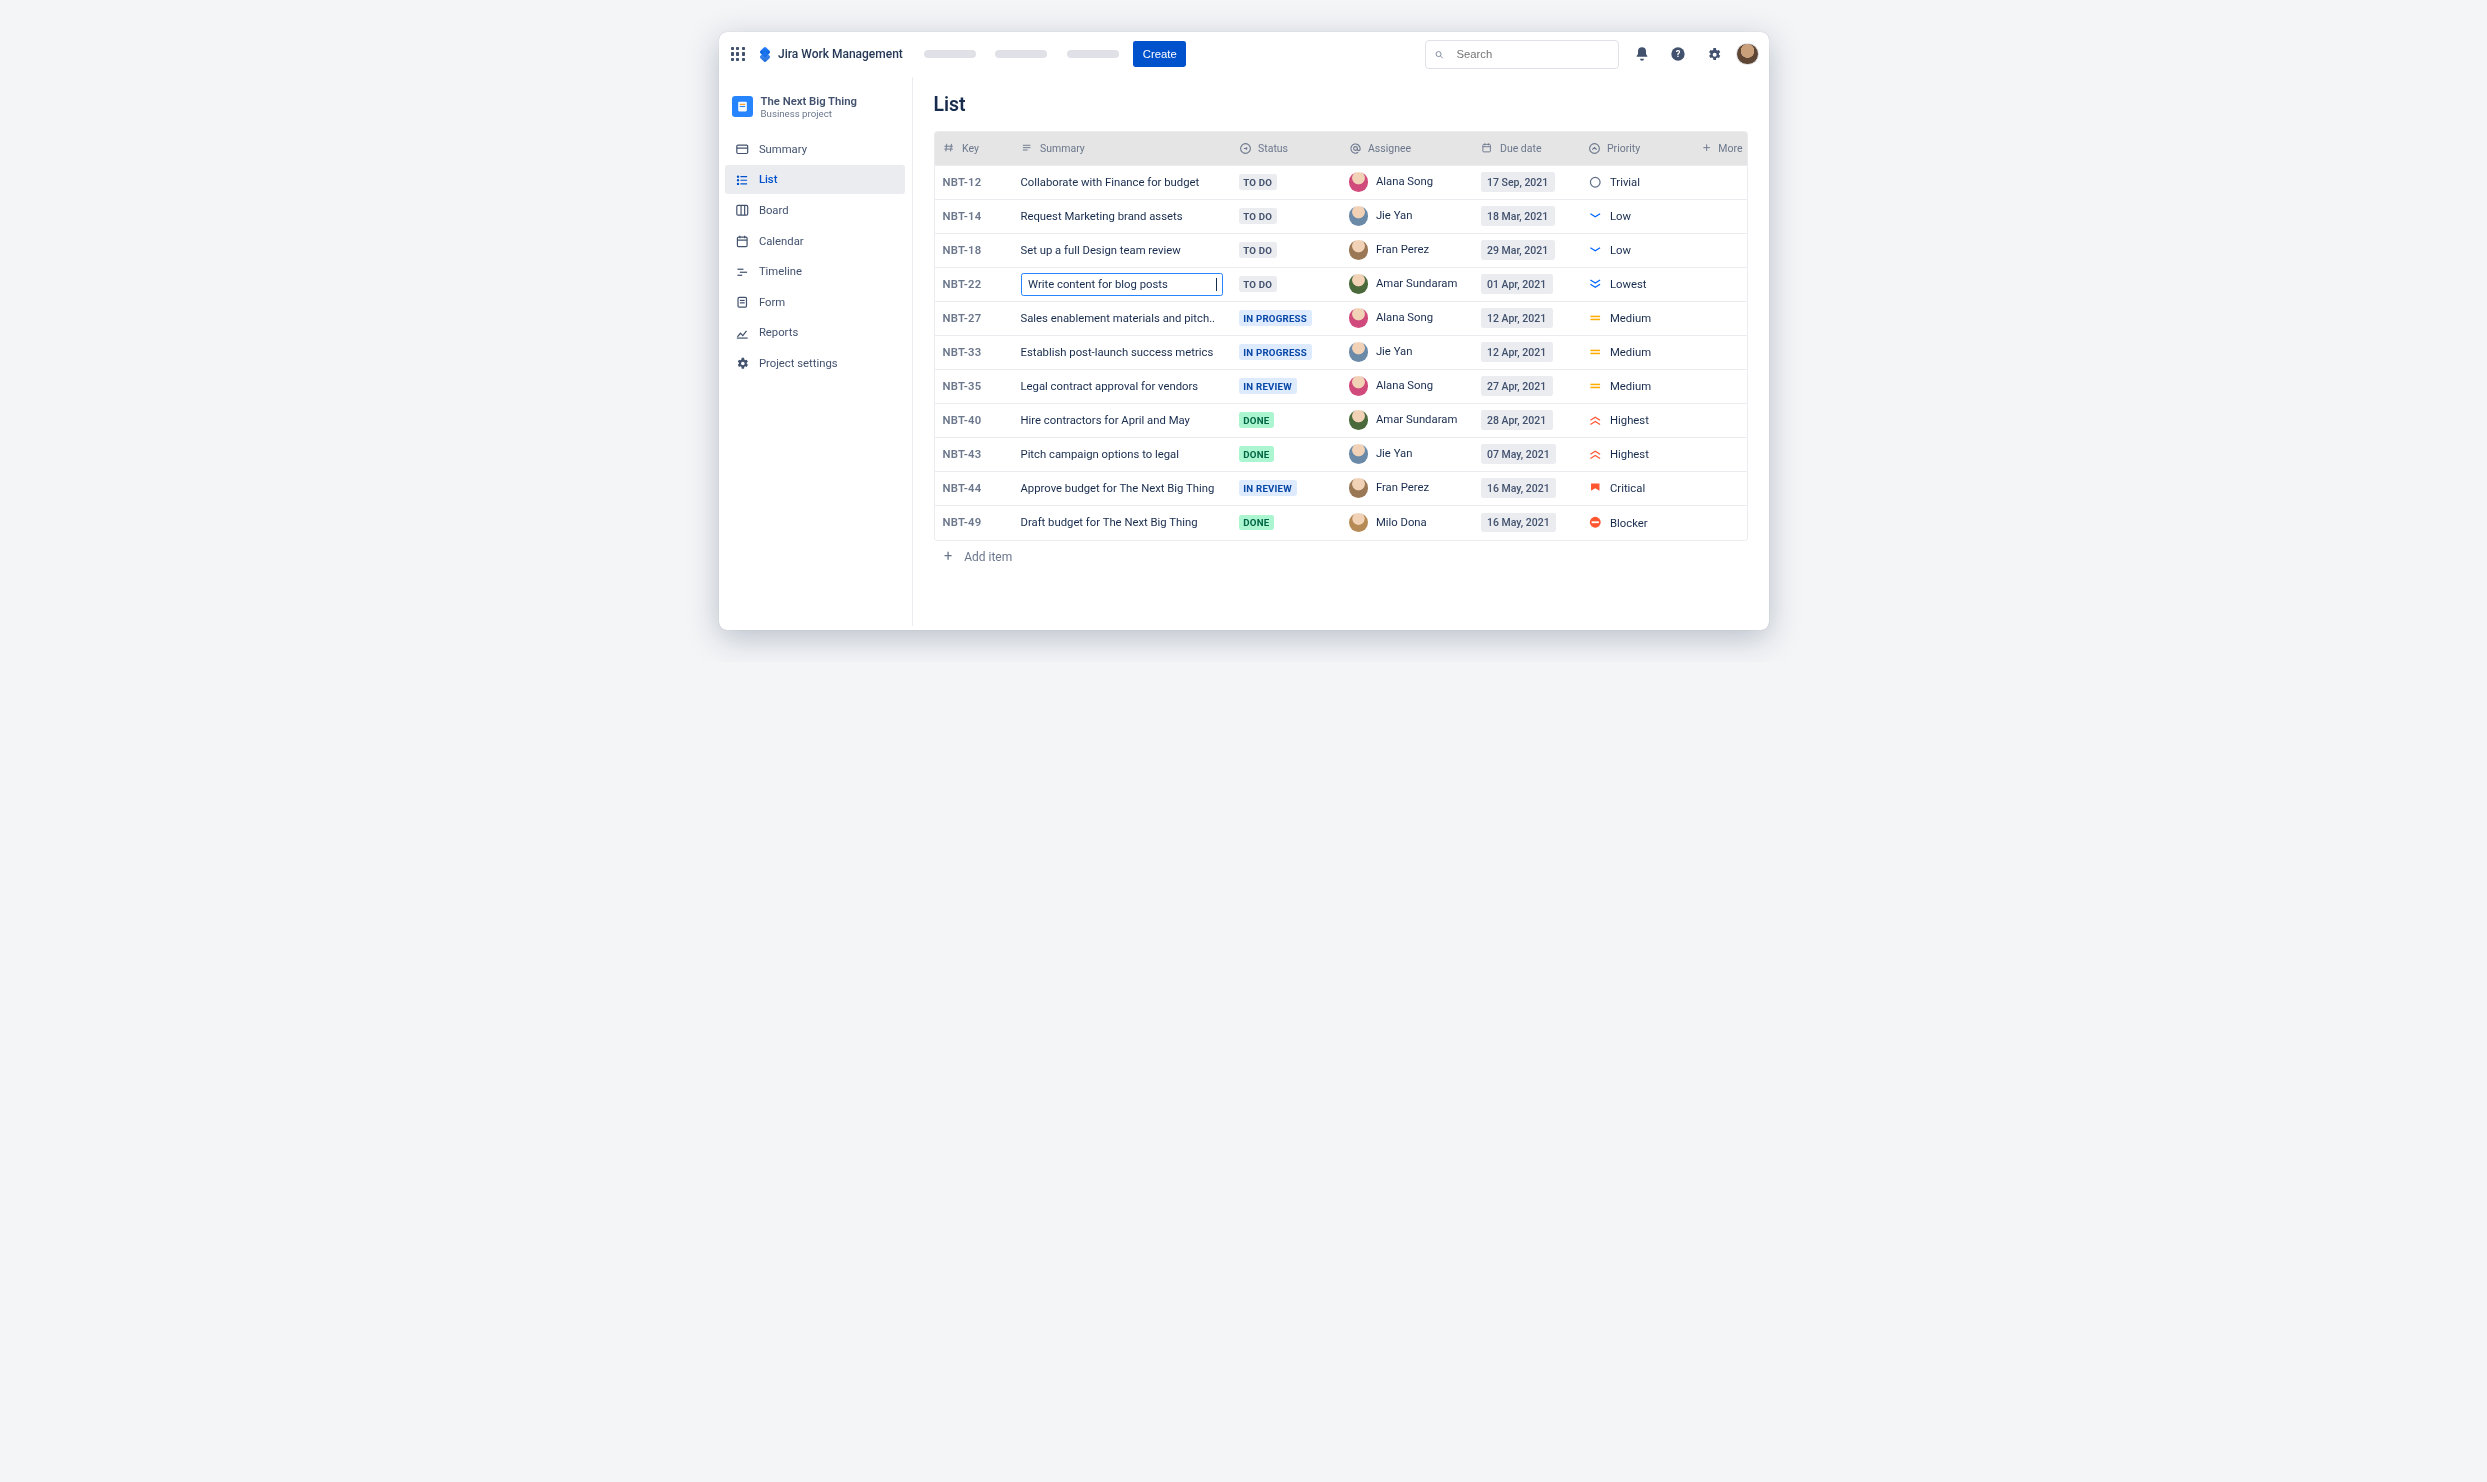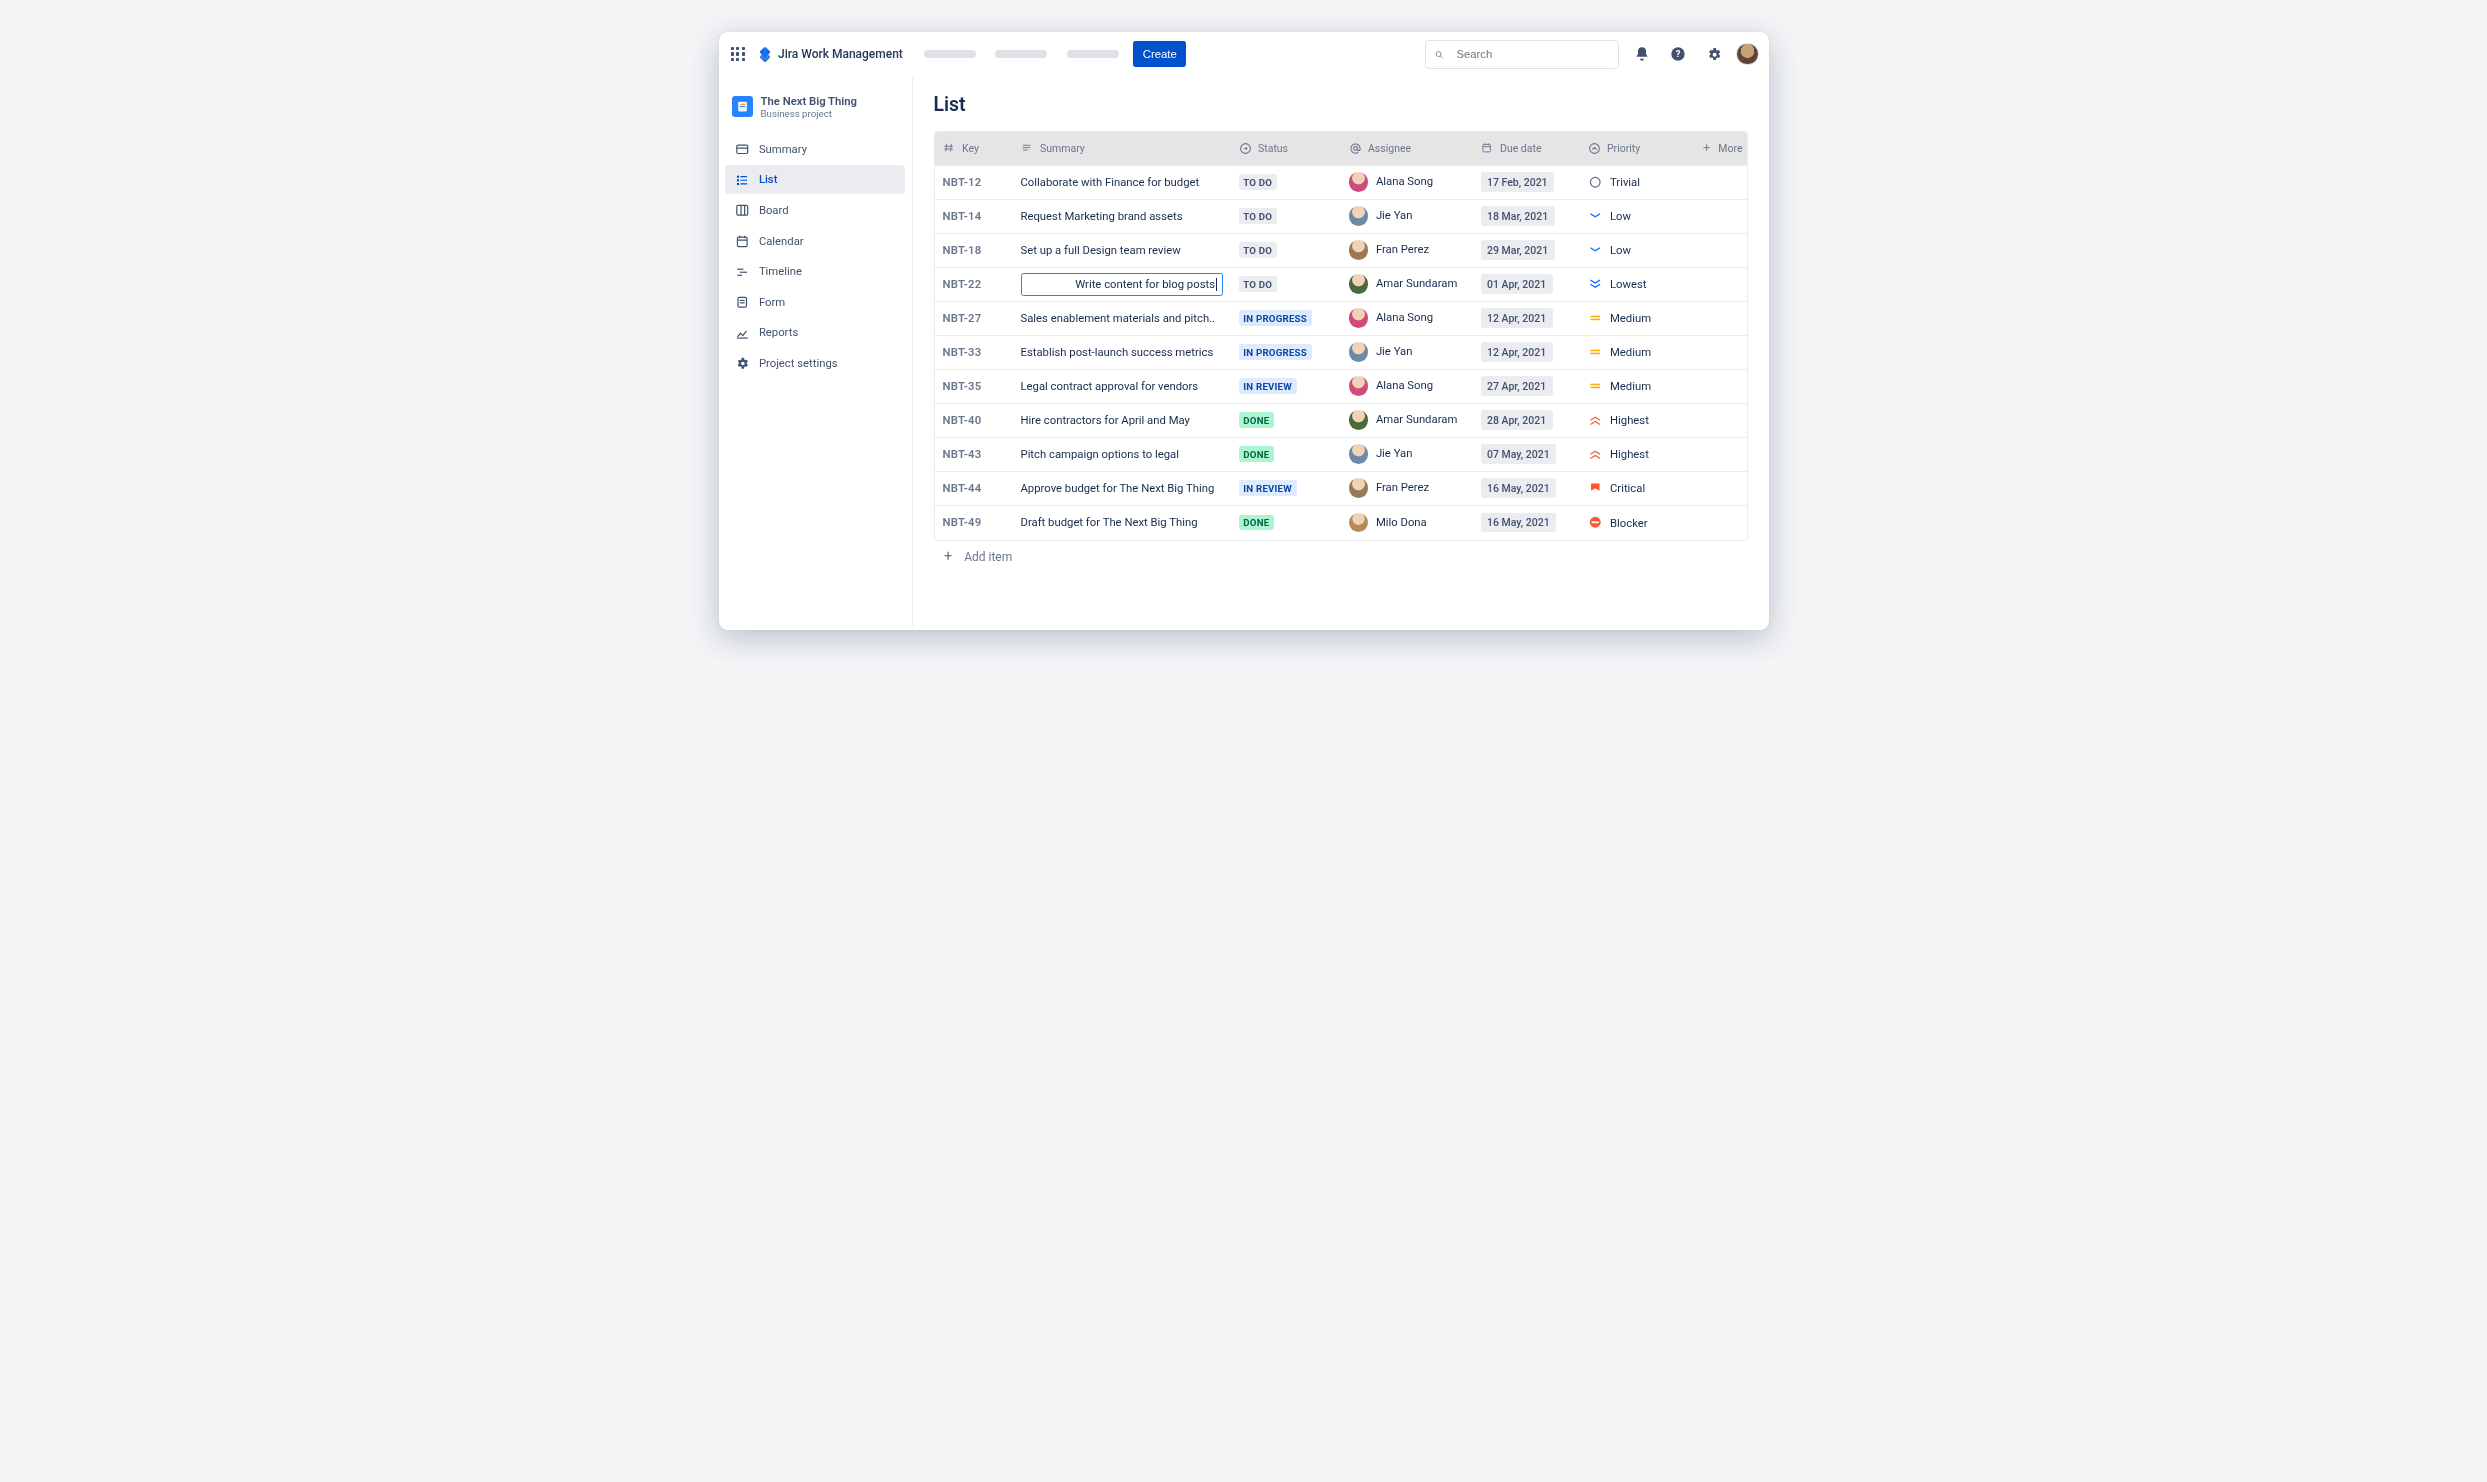--- a/index.html
+++ b/index.html
@@ -107,21 +107,21 @@
     grid-template-columns: 78px 218px 110px 132px 107px 113px 45px;
     align-items:center; min-height:34px;
     border-bottom:0.8px solid #ebecf0;
   }
   .row:last-child { border-bottom:none; }
   .hrow { color:#6b778c; font-size:10.5px; background:#e5e5e5; }
   .hcell, .cell { padding:4.8px 8px; display:flex; align-items:center; gap:6.5px; }
   .hcell { cursor:pointer; }
   .hico { width:13px; height:13px; display:inline-flex; align-items:center; justify-content:center; color:#6b778c; }
   .key-cell { color:#6b778c; font-weight:600; letter-spacing:0.2px; }
-  .summary-cell { color:#172b4d;text-align:right; }
+  .summary-cell { color:#172b4d; }
   .summary-edit {
     border:1.6px solid #2684ff; border-radius:2.4px; padding:4px 6.5px; width:210px;
     position:relative;
   }
   .summary-edit::after {
     content:""; position:absolute; right:4.8px; top:4px; bottom:4px; width:0.8px;
     background:#172b4d;
   }
   .status-pill {
     display:inline-block; padding:2.4px 4.8px; border-radius:2.4px;
@@ -386,21 +386,21 @@
               <div class="cell">
                 <span class="status-pill status-todo">TO DO</span>
               </div>
               <div class="cell">
                 <div class="assignee">
                   <span class="avatar" style="background:radial-gradient(circle at 50% 30%, #f2d2b6 0 35%, #d04a7b 40% 100%)"></span>
                   <span>Alana Song</span>
                 </div>
               </div>
               <div class="cell">
-                <span class="date-pill">17 Feb, 2021</span>
+                <span class="date-pill">17 Sep, 2021</span>
               </div>
               <div class="cell">
                 <div class="prio">
                   <span class="p-ico">
                     <svg width="14.5" height="14.5" viewBox="0 0 24 24">
                       <circle cx="12" cy="12" r="8" fill="none" stroke="#5e6c84" stroke-width="2"></circle>
                     </svg>
                   </span>
                   <span>Trivial</span>
                 </div>

